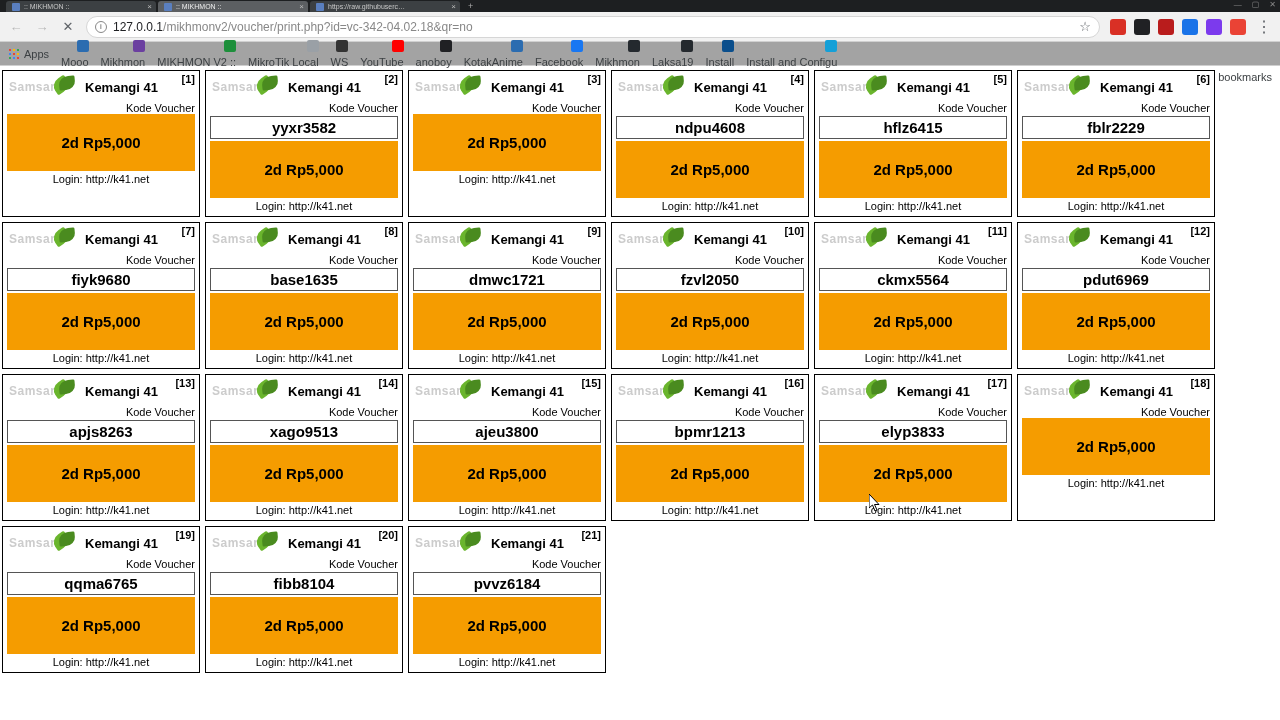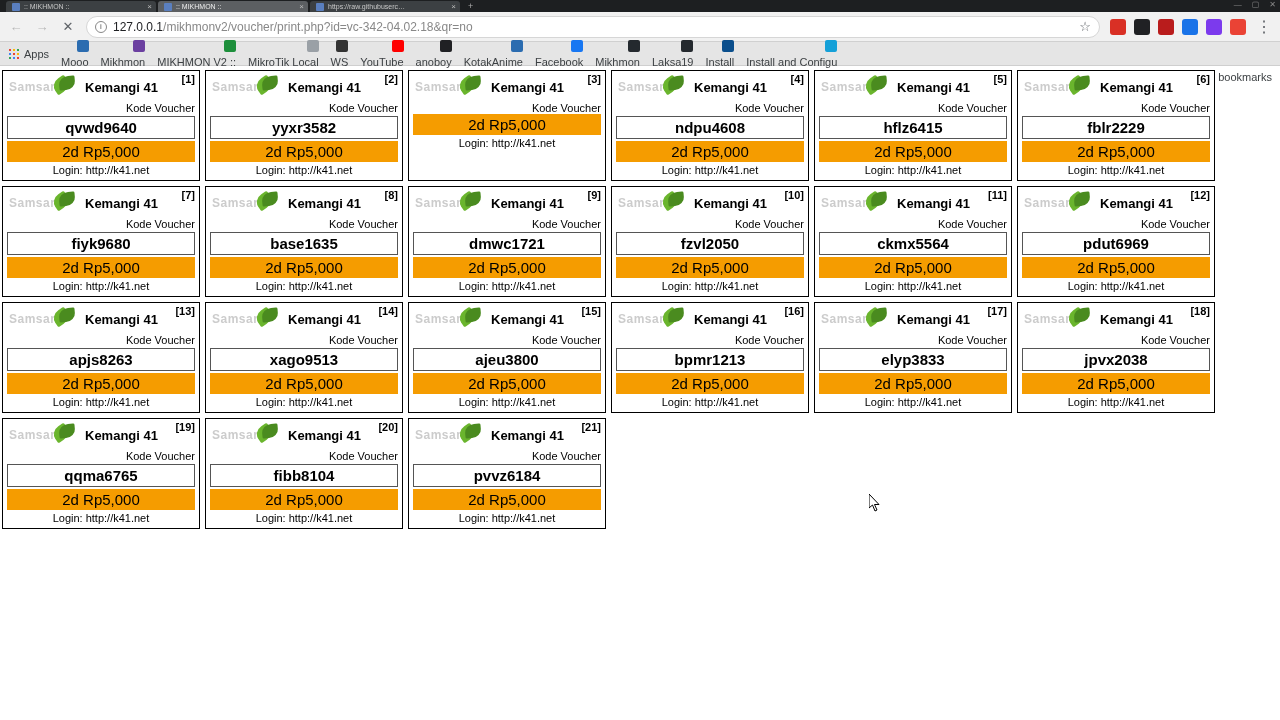--- a/index.html
+++ b/index.html
@@ -36,21 +36,21 @@
   }
   .addr-info { width:12px; height:12px; border:1px solid #888; border-radius:50%; font-size:8px; display:flex; align-items:center; justify-content:center; color:#555; }
   .addr-text { flex:1; white-space:nowrap; overflow:hidden; color:#202124; }
   .addr-text .gray { color:#888; }
   .star { color:#5f6368; font-size:13px; }
   .ext-icons { display:flex; gap:8px; align-items:center; }
   .ext { width:16px; height:16px; border-radius:3px; display:flex; align-items:center; justify-content:center; font-size:9px; color:#fff; }
   .menu-dots { font-size:16px; color:#5f6368; line-height:1; }
 
   .bookbar {
-    height: 24px; background: #e5e5e5; display: flex; align-items: center;
+    height: 24px; background: #a3a3a3; display: flex; align-items: center;
     padding: 0 8px; gap: 10px; border-bottom: 1px solid #cfcfcf; font-size: 11px; color:#3c4043;
   }
   .apps-btn { display:flex; align-items:center; gap:4px; }
   .apps-grid {
     width:12px; height:12px;
     background:
       radial-gradient(circle at 2px 2px,#ea4335 1.4px,transparent 1.5px),
       radial-gradient(circle at 6px 2px,#fbbc05 1.4px,transparent 1.5px),
       radial-gradient(circle at 10px 2px,#34a853 1.4px,transparent 1.5px),
       radial-gradient(circle at 2px 6px,#4285f4 1.4px,transparent 1.5px),
@@ -91,22 +91,22 @@
     background:#4a8b1f; border-radius: 60% 10% 60% 10%;
     transform: rotate(-5deg);
   }
   .vtitle { font-weight:bold; font-size:13px; color:#000; margin-left:6px; }
   .vlabel { text-align:right; font-size:11px; color:#000; margin-top:2px; }
   .vcode {
     border:1px solid #555; text-align:center; font-size:15px; font-weight:bold;
     padding:2px 0; margin:2px 0; background:#fff; color:#000;
   }
   .vprice {
-    background:#f59c00; color:#000; text-align:center; font-size:15px; font-weight:normal;
-    padding:2px 0;
+    background:#f59c00; color:#000; text-align:center; font-size:15px; font-weight:bold;
+    padding:20px 0;
   }
   .vlogin { text-align:center; font-size:11px; color:#000; margin-top:2px; }
 
   .cursor {
     position:absolute; width:12px; height:18px; pointer-events:none;
   }
   .cursor svg { display:block; }
 </style>
 </head>
 <body>
@@ -231,21 +231,20 @@
 <div class="page">
   <div class="grid" id="voucher-grid">
       <div class="voucher">
         <div class="vnum">[1]</div>
         <div class="vhead">
           <span class="brand-faint">Samsan</span>
           <span class="leaf"></span>
           <span class="vtitle">Kemangi 41</span>
         </div>
         <div class="vlabel">Kode Voucher</div>
-        <div class="vcode">qvwd9640</div>
         <div class="vprice">2d Rp5,000</div>
         <div class="vlogin">Login: http://k41.net</div>
       </div>
       <div class="voucher">
         <div class="vnum">[2]</div>
         <div class="vhead">
           <span class="brand-faint">Samsan</span>
           <span class="leaf"></span>
           <span class="vtitle">Kemangi 41</span>
         </div>
@@ -434,21 +433,20 @@
         <div class="vlogin">Login: http://k41.net</div>
       </div>
       <div class="voucher">
         <div class="vnum">[18]</div>
         <div class="vhead">
           <span class="brand-faint">Samsan</span>
           <span class="leaf"></span>
           <span class="vtitle">Kemangi 41</span>
         </div>
         <div class="vlabel">Kode Voucher</div>
-        <div class="vcode">jpvx2038</div>
         <div class="vprice">2d Rp5,000</div>
         <div class="vlogin">Login: http://k41.net</div>
       </div>
       <div class="voucher">
         <div class="vnum">[19]</div>
         <div class="vhead">
           <span class="brand-faint">Samsan</span>
           <span class="leaf"></span>
           <span class="vtitle">Kemangi 41</span>
         </div>

